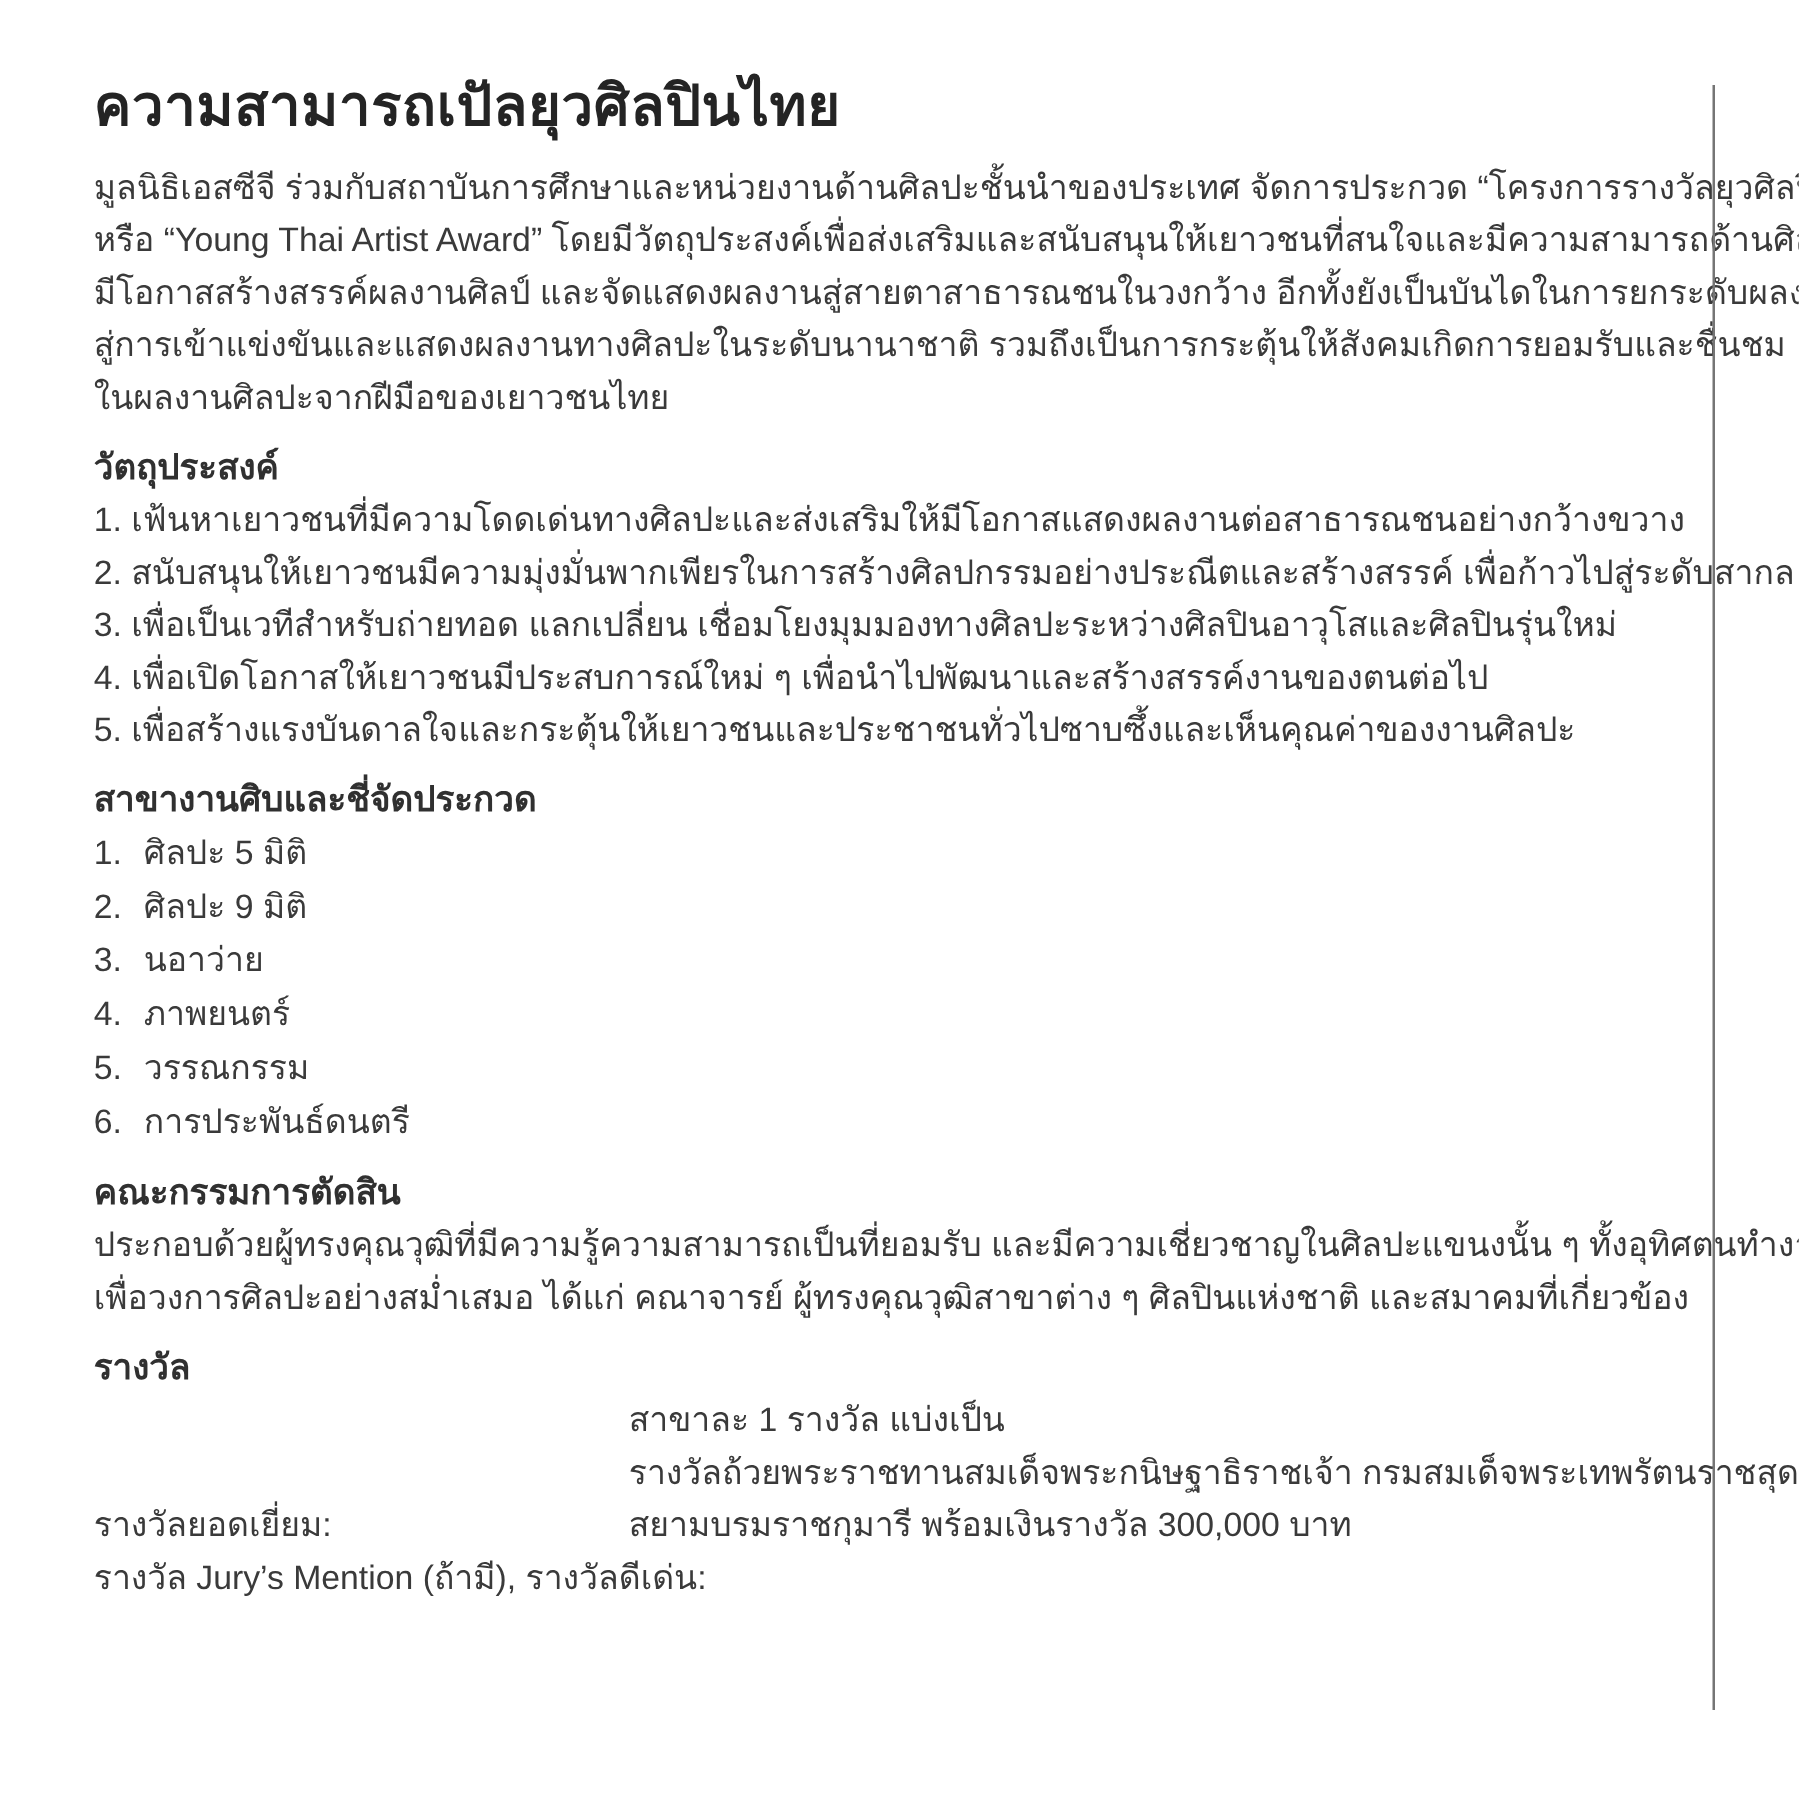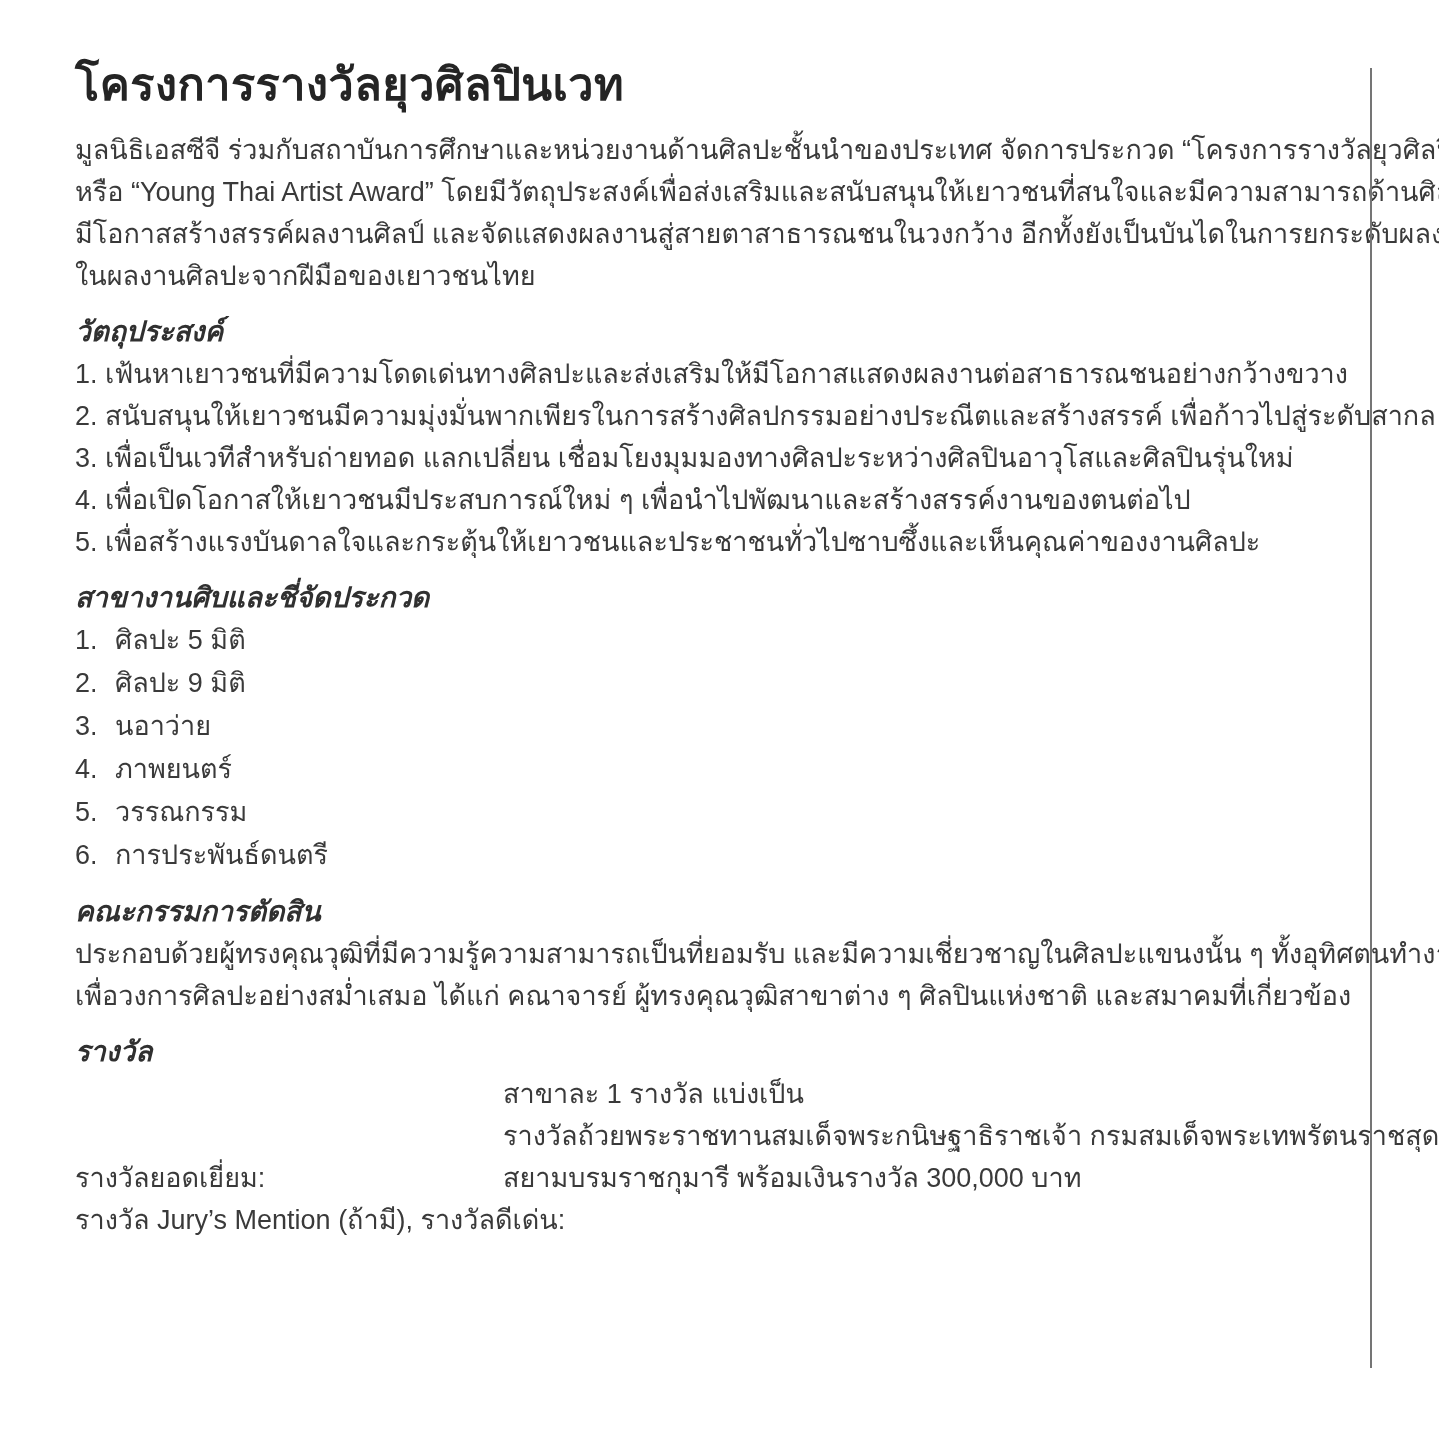--- a/index.html
+++ b/index.html
@@ -44,21 +44,20 @@
     line-height: 42px;
     color: #3a3a3a;
     white-space: nowrap;
   }
   .section-heading {
     font-size: 28px;
     font-weight: bold;
     color: #303030;
     line-height: 42px;
     margin-top: 14px;
-    font-style: italic;
   }
   .num-list .num-item {
     display: flex;
     font-size: 27px;
     line-height: 43px;
     color: #3a3a3a;
   }
   .num-list .num {
     width: 40px;
     flex: 0 0 40px;
@@ -77,26 +76,27 @@
   }
   .awards-value { flex: 1; }
 </style>
 </head>
 <body>
 
 <div class="page">
 
   <div class="content">
 
-    <h1 class="doc-title">โครงการรางวัลยุวศิลปินเวท</h1>
+    <h1 class="doc-title">ความสามารถเปัลยุวศิลปินไทย</h1>
 
     <div>
       <div class="line">มูลนิธิเอสซีจี ร่วมกับสถาบันการศึกษาและหน่วยงานด้านศิลปะชั้นนำของประเทศ จัดการประกวด “โครงการรางวัลยุวศิลปินไทย”</div>
       <div class="line">หรือ “Young Thai Artist Award” โดยมีวัตถุประสงค์เพื่อส่งเสริมและสนับสนุนให้เยาวชนที่สนใจและมีความสามารถด้านศิลปะ</div>
       <div class="line">มีโอกาสสร้างสรรค์ผลงานศิลป์ และจัดแสดงผลงานสู่สายตาสาธารณชนในวงกว้าง อีกทั้งยังเป็นบันไดในการยกระดับผลงาน</div>
+      <div class="line">สู่การเข้าแข่งขันและแสดงผลงานทางศิลปะในระดับนานาชาติ รวมถึงเป็นการกระตุ้นให้สังคมเกิดการยอมรับและชื่นชม</div>
       <div class="line">ในผลงานศิลปะจากฝีมือของเยาวชนไทย</div>
     </div>
 
     <h2 class="section-heading">วัตถุประสงค์</h2>
     <div>
       <div class="line">1. เฟ้นหาเยาวชนที่มีความโดดเด่นทางศิลปะและส่งเสริมให้มีโอกาสแสดงผลงานต่อสาธารณชนอย่างกว้างขวาง</div>
       <div class="line">2. สนับสนุนให้เยาวชนมีความมุ่งมั่นพากเพียรในการสร้างศิลปกรรมอย่างประณีตและสร้างสรรค์ เพื่อก้าวไปสู่ระดับสากล</div>
       <div class="line">3. เพื่อเป็นเวทีสำหรับถ่ายทอด แลกเปลี่ยน เชื่อมโยงมุมมองทางศิลปะระหว่างศิลปินอาวุโสและศิลปินรุ่นใหม่</div>
       <div class="line">4. เพื่อเปิดโอกาสให้เยาวชนมีประสบการณ์ใหม่ ๆ เพื่อนำไปพัฒนาและสร้างสรรค์งานของตนต่อไป</div>
       <div class="line">5. เพื่อสร้างแรงบันดาลใจและกระตุ้นให้เยาวชนและประชาชนทั่วไปซาบซึ้งและเห็นคุณค่าของงานศิลปะ</div>

